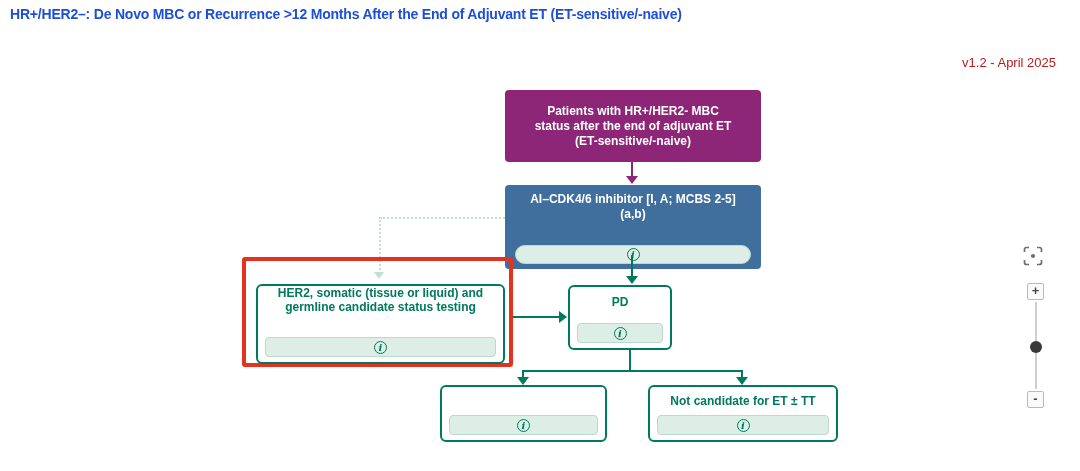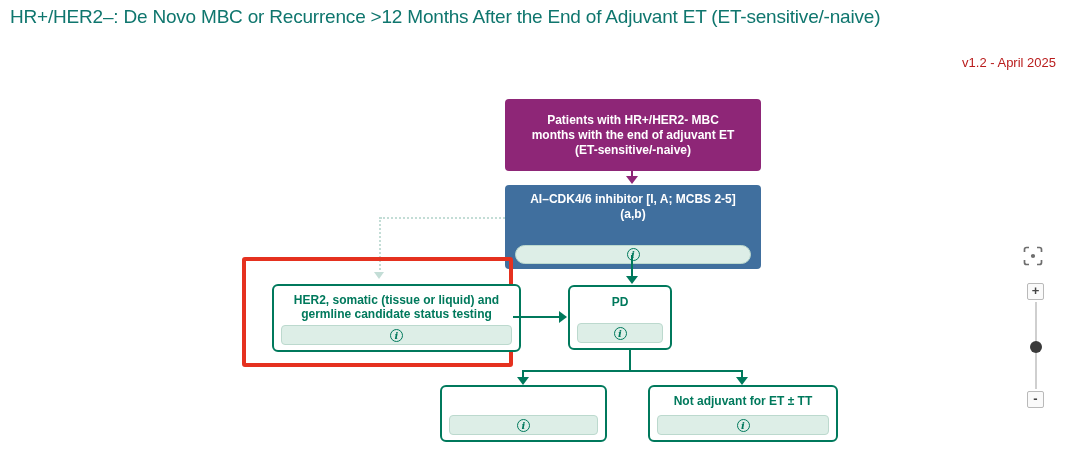--- a/index.html
+++ b/index.html
@@ -3,46 +3,45 @@
 <meta charset="utf-8">
 <style>
   * { margin:0; padding:0; box-sizing:border-box; }
   body { background:#ffffff; }
   .canvas {
     position:relative; width:1080px; height:471px; background:#ffffff;
     font-family:"Liberation Sans", sans-serif; overflow:hidden;
   }
   .page-title {
     position:absolute; left:10px; top:6px; width:980px;
-    font-size:19px; font-weight:normal; color:#0f766e; letter-spacing:-0.2px;
+    font-size:14px; font-weight:bold; color:#1d4ed8; letter-spacing:-0.2px;
   }
   .version {
     position:absolute; right:24px; top:55px; font-size:13px; color:#b91c1c;
   }
 
   
   .fbox { position:absolute; text-align:center; font-weight:bold; font-size:12px; }
 
   .box-patients {
     left:505px; top:90px; width:256px; height:72px;
     background:#8e2677; color:#ffffff; border-radius:4px;
     display:flex; flex-direction:column; justify-content:center;
     line-height:15px;
-    margin-top:9px;
   }
   .box-cdk {
     left:505px; top:185px; width:256px; height:84px;
     background:#406f9e; color:#ffffff; border-radius:4px;
     line-height:15px; padding-top:7px;
   }
   .green-box {
     background:#ffffff; border:2px solid #00795c; border-radius:6px;
     color:#00795c; line-height:14px;
   }
-  .box-testing { left:272px; top:284px; width:249px; height:68px; padding-top:7px; }
+  .box-testing { left:256px; top:284px; width:249px; height:80px; }
   .box-pd      { left:568px; top:285px; width:104px; height:65px; padding-top:8px; }
   .box-cand    { left:440px; top:385px; width:167px; height:57px; padding-top:7px; }
   .box-notcand { left:648px; top:385px; width:190px; height:57px; padding-top:7px; }
 
   .info-bar {
     position:absolute; bottom:5px; left:7px; right:7px; height:20px;
     background:#ddeee7; border:1px solid #bcd9ce; border-radius:4px;
     display:flex; align-items:center; justify-content:center; cursor:pointer;
   }
   .box-cdk .info-bar { left:10px; right:10px; height:19px; border-radius:10px; bottom:5px; }
@@ -101,21 +100,21 @@
 </head>
 <body>
 
 <div class="canvas">
 
   <div class="page-title">HR+/HER2–: De Novo MBC or Recurrence &gt;12 Months After the End of Adjuvant ET (ET-sensitive/-naive)</div>
   <div class="version">v1.2 - April 2025</div>
 
   <div class="fbox box-patients">
     <div>Patients with HR+/HER2- MBC</div>
-    <div>months with the end of adjuvant ET</div>
+    <div>status after the end of adjuvant ET</div>
     <div>(ET-sensitive/-naive)</div>
   </div>
 
   <div class="line v-line-purple"></div>
   <div class="line head-down-purple"></div>
 
   <div class="fbox box-cdk">
     <div>AI–CDK4/6 inhibitor [I, A; MCBS 2-5]</div>
     <div>(a,b)</div>
     <div class="info-bar">
@@ -156,21 +155,21 @@
   <div class="line v-line-right"></div>
   <div class="line head-down-right"></div>
 
   <div class="fbox green-box box-cand">
     <div class="info-bar">
       <span class="info-icon">i</span>
     </div>
   </div>
 
   <div class="fbox green-box box-notcand">
-    <div>Not adjuvant for ET ± TT</div>
+    <div>Not candidate for ET ± TT</div>
     <div class="info-bar">
       <span class="info-icon">i</span>
     </div>
   </div>
 
   <div class="focus-btn">
     <svg width="22" height="22" viewBox="0 0 22 22">
       <path d="M2.5 7 V4.5 Q2.5 2.5 4.5 2.5 H7" stroke="#6e6e6e" stroke-width="1.7" fill="none"></path>
       <path d="M15 2.5 H17.5 Q19.5 2.5 19.5 4.5 V7" stroke="#6e6e6e" stroke-width="1.7" fill="none"></path>
       <path d="M19.5 15 V17.5 Q19.5 19.5 17.5 19.5 H15" stroke="#6e6e6e" stroke-width="1.7" fill="none"></path>

